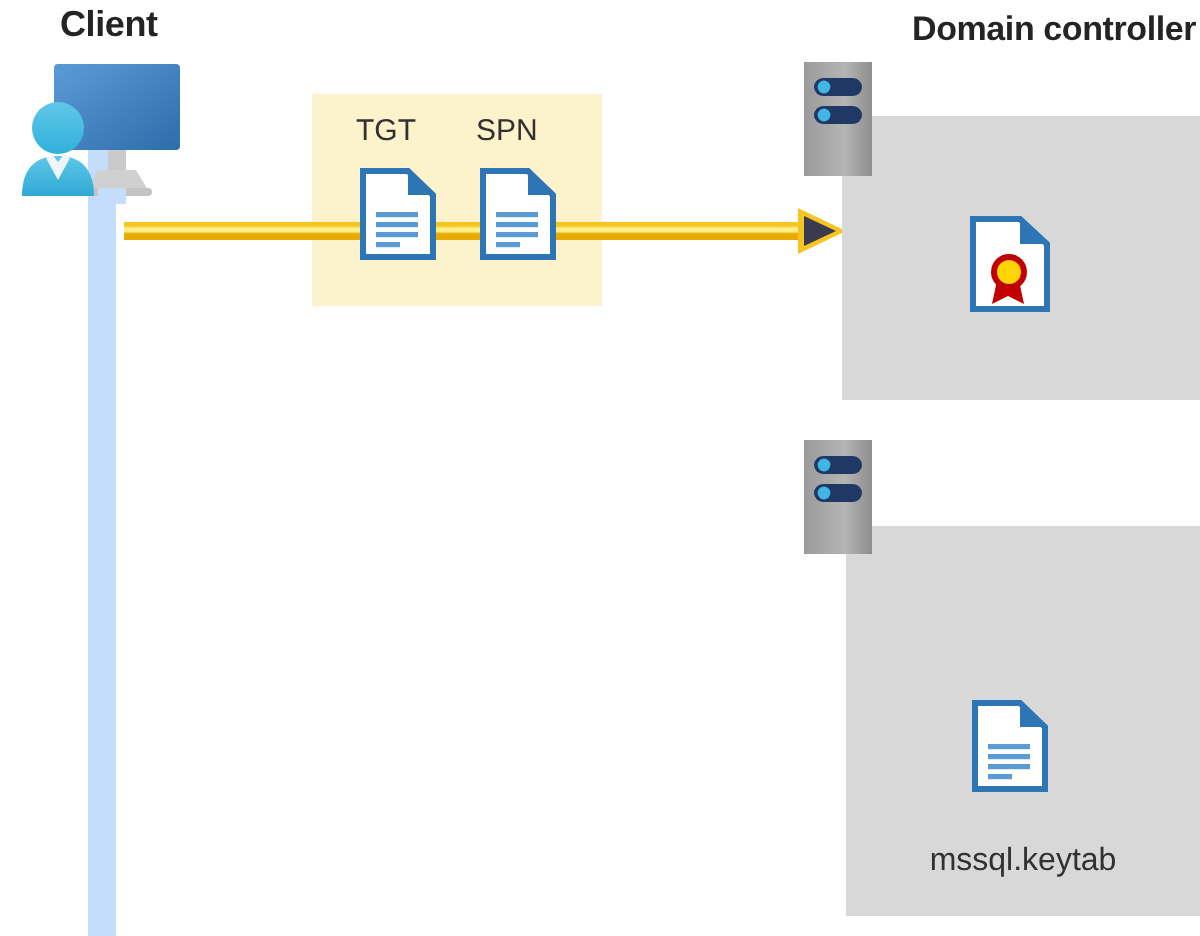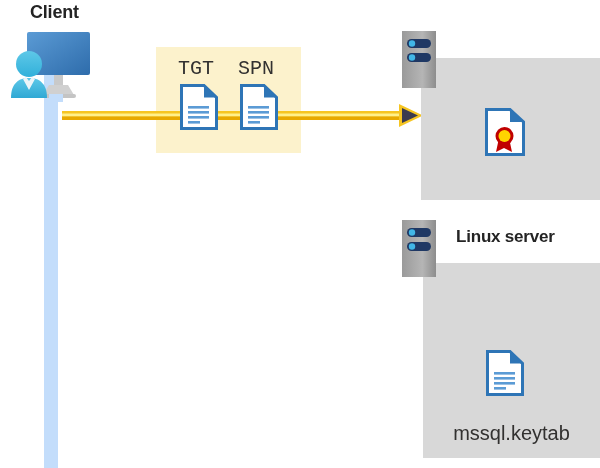--- a/index.html
+++ b/index.html
@@ -93,23 +93,23 @@
     position: absolute;
     left: 398px;
     top: 103px;
     width: 26px;
     height: 25px;
   }
 
   
   .doc-label {
     position: absolute;
-    font-size: 20px;
+    font-size: 15px;
     color: #323130;
-    font-family: Liberation Mono, monospace;
+    font-family: Liberation Sans, sans-serif;
   }
   #tgt-label { left: 178px; top: 57px; }
   #spn-label { left: 238px; top: 57px; text-align: center; }
 
   .doc-icon-tgt { position: absolute; left: 180px; top: 84px; width: 38px; height: 46px; }
   .doc-icon-spn { position: absolute; left: 240px; top: 84px; width: 38px; height: 46px; }
 
   
   .node-box {
     position: absolute;
@@ -141,21 +141,21 @@
   .cert-icon { position: absolute; left: 485px; top: 108px; width: 40px; height: 48px; }
   .sql-icon  { position: absolute; left: 483px; top: 278px; width: 45px; height: 53px; }
   .keytab-icon { position: absolute; left: 486px; top: 350px; width: 38px; height: 46px; }
 
   .keytab-label {
     position: absolute;
     left: 423px;
     top: 422px;
     width: 177px;
     text-align: center;
-    font-size: 20px;
+    font-size: 16px;
     color: #323130;
   }
 </style>
 </head>
 <body>
 
 <div class="canvas">
 
   <div class="lifeline"></div>
 
@@ -223,20 +223,21 @@
       <path d="M1.5 1.5 H24 L36.5 13.5 V44.5 H1.5 Z" fill="#ffffff" stroke="#2e75b6" stroke-width="3"></path>
       <path d="M24 1.5 L36.5 13.5 H24 Z" fill="#2e75b6"></path>
       <rect x="8" y="22" width="21" height="2.6" fill="#5b9bd5"></rect>
       <rect x="8" y="27" width="21" height="2.6" fill="#5b9bd5"></rect>
       <rect x="8" y="32" width="21" height="2.6" fill="#5b9bd5"></rect>
       <rect x="8" y="37" width="12" height="2.6" fill="#5b9bd5"></rect>
     </svg>
   </div>
 
   <div class="node-box" id="dc-box"></div>
+  <div class="title" id="dc-title">Domain controller</div>
 
   <div class="server-icon" id="dc-server-icon">
     <svg viewBox="0 0 34 57" width="34" height="57">
       <defs>
         <linearGradient id="rackGrad" x1="0" y1="0" x2="1" y2="0">
           <stop offset="0%" stop-color="#9a9a9a"></stop>
           <stop offset="60%" stop-color="#b5b5b5"></stop>
           <stop offset="100%" stop-color="#8d8d8d"></stop>
         </linearGradient>
       </defs>
@@ -252,21 +253,20 @@
     <svg viewBox="0 0 40 48" width="40" height="48">
       <path d="M1.5 1.5 H25 L38.5 14 V46.5 H1.5 Z" fill="#ffffff" stroke="#2e75b6" stroke-width="3"></path>
       <path d="M25 1.5 L38.5 14 H25 Z" fill="#2e75b6"></path>
       <path d="M14 30 L11 44 L19 40 L27 44 L24 30 Z" fill="#c00000"></path>
       <circle cx="19.5" cy="28" r="9" fill="#c00000"></circle>
       <circle cx="19.5" cy="28" r="6" fill="#ffd400"></circle>
     </svg>
   </div>
 
   <div class="node-box" id="linux-box"></div>
-  <div class="title" id="linux-title">Linux server</div>
 
   <div class="server-icon" id="linux-server-icon">
     <svg viewBox="0 0 34 57" width="34" height="57">
       <rect x="0" y="0" width="34" height="57" fill="url(#rackGrad)"></rect>
       <rect x="5" y="8" width="24" height="9" rx="4.5" fill="#1f3864"></rect>
       <circle cx="10" cy="12.5" r="3.2" fill="#41b6e6"></circle>
       <rect x="5" y="22" width="24" height="9" rx="4.5" fill="#1f3864"></rect>
       <circle cx="10" cy="26.5" r="3.2" fill="#41b6e6"></circle>
     </svg>
   </div>

